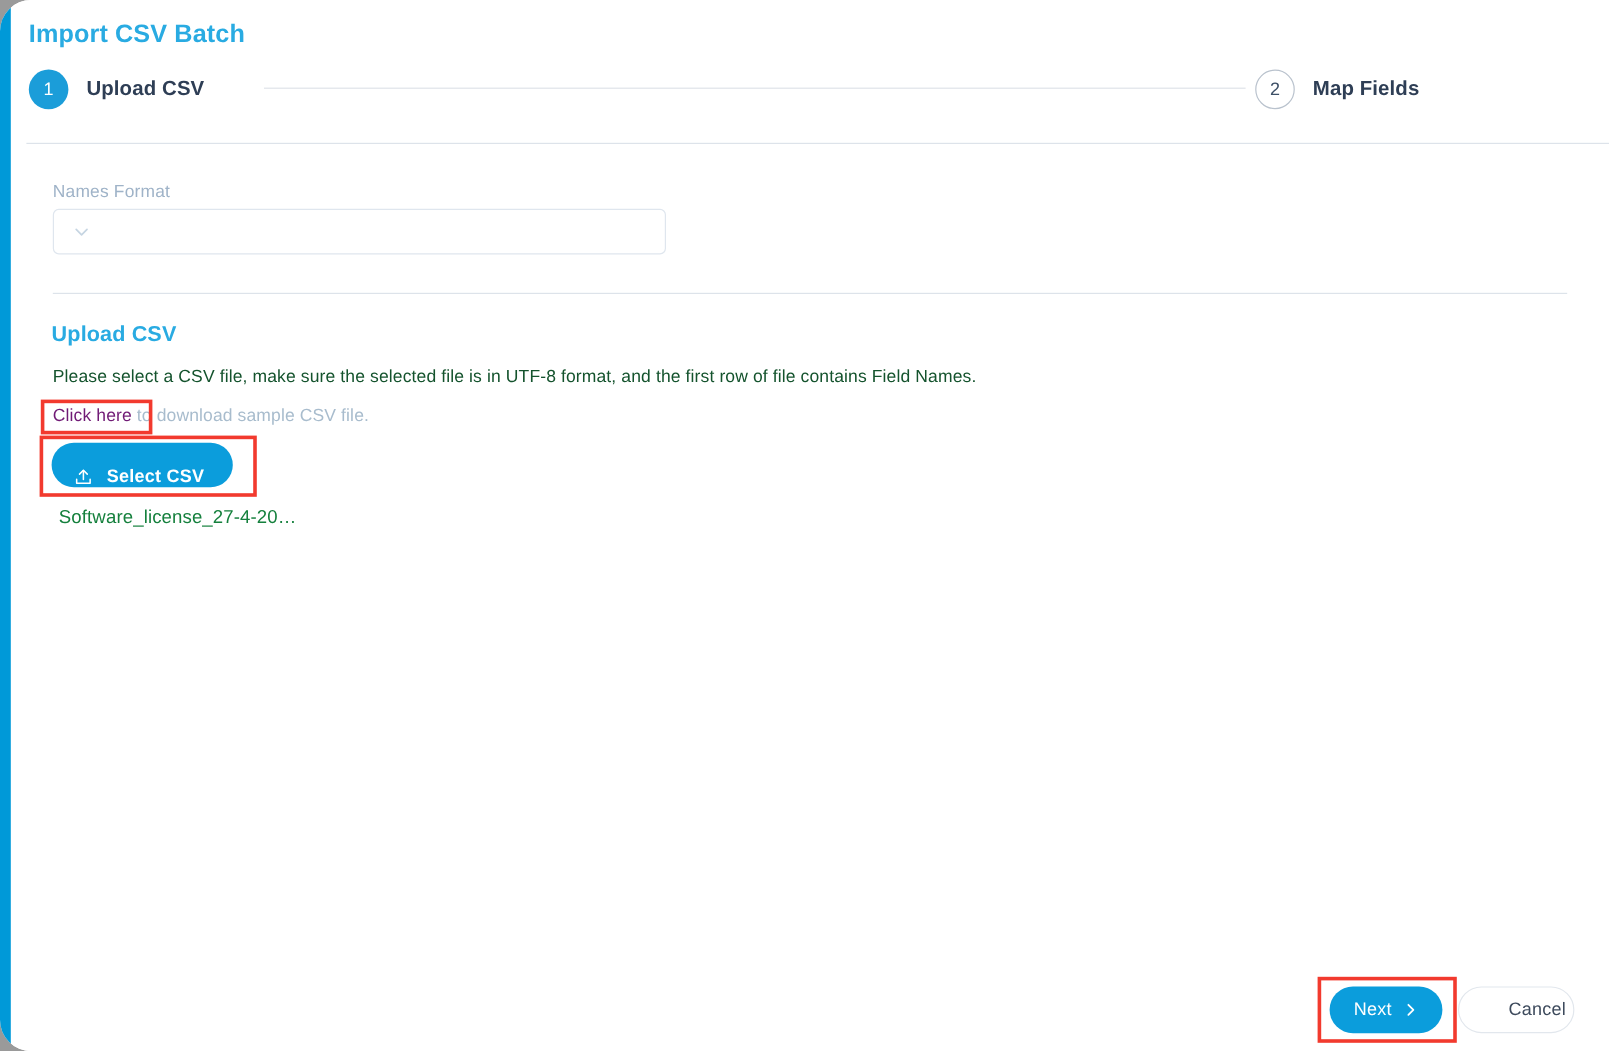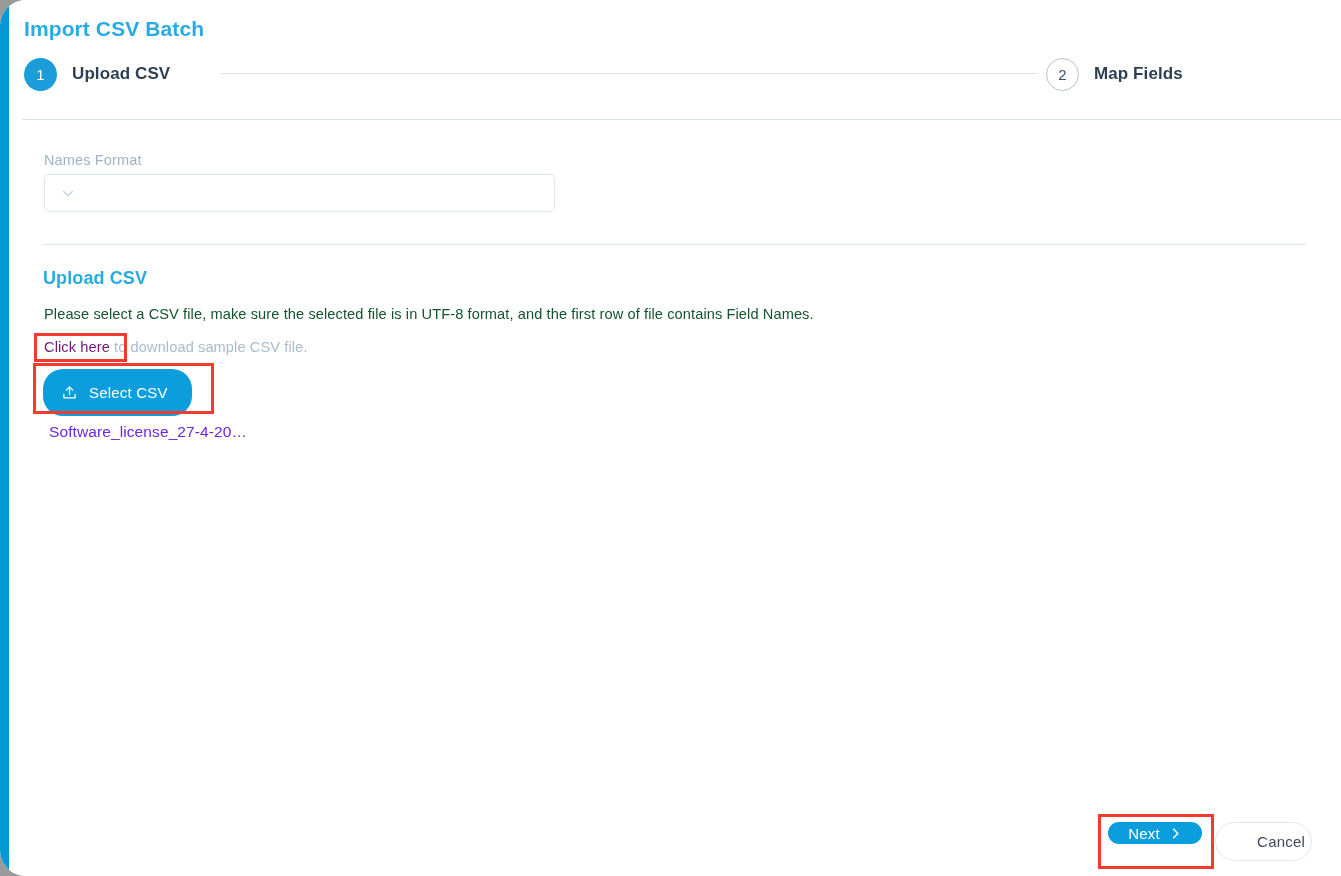--- a/index.html
+++ b/index.html
@@ -195,54 +195,54 @@
     color: #701a75;
     cursor: pointer;
     text-align: center;
   }
 
   
   #select-csv-button {
     position: absolute;
     left: 43px;
     top: 369px;
-    height: 47px;
+    height: 37px;
     padding: 0 24px 0 18px;
     background: #0b9ddc;
     color: #ffffff;
     border: none;
     border-radius: 20px;
     display: flex;
-    align-items: center;
+    align-items: flex-end;
     gap: 11px;
     font-family: "Liberation Sans", sans-serif;
     font-size: 15px;
-    font-weight: normal;
+    font-weight: bold;
     letter-spacing: .2px;
     cursor: pointer;
   }
   #upload-icon { width: 17px; height: 17px; display: block; }
 
   #selected-file-name {
     position: absolute;
     left: 49px;
     top: 423px;
     font-size: 15.5px;
-    color: #6d28d9;
+    color: #15803d;
     letter-spacing: .1px;
     white-space: nowrap;
   }
 
   
   #next-button {
     position: absolute;
     left: 1108px;
     top: 822px;
     width: 94px;
-    height: 22px;
+    height: 39px;
     background: #0b9ddc;
     color: #ffffff;
     border: none;
     border-radius: 20px;
     display: flex;
     align-items: center;
     justify-content: center;
     gap: 9px;
     font-family: "Liberation Sans", sans-serif;
     font-size: 15px;

